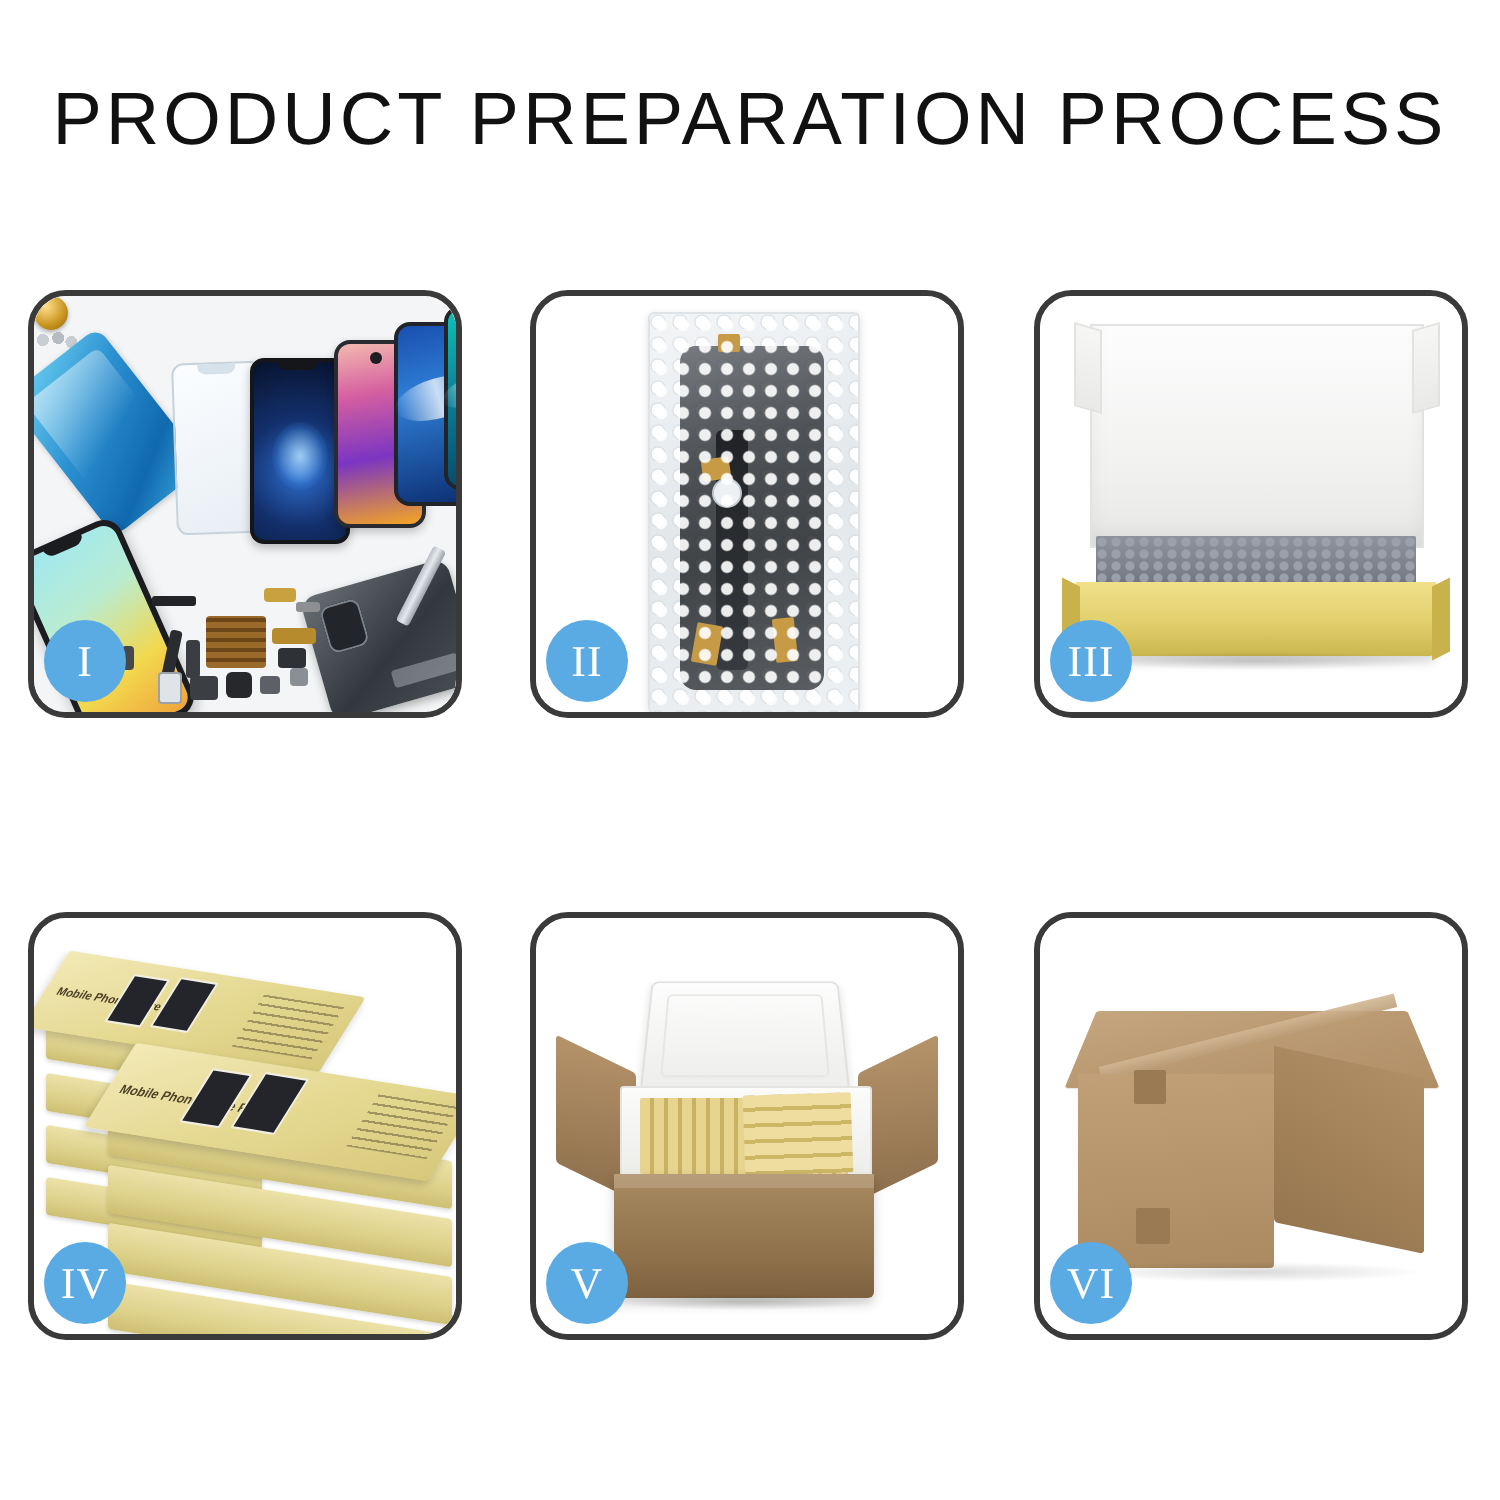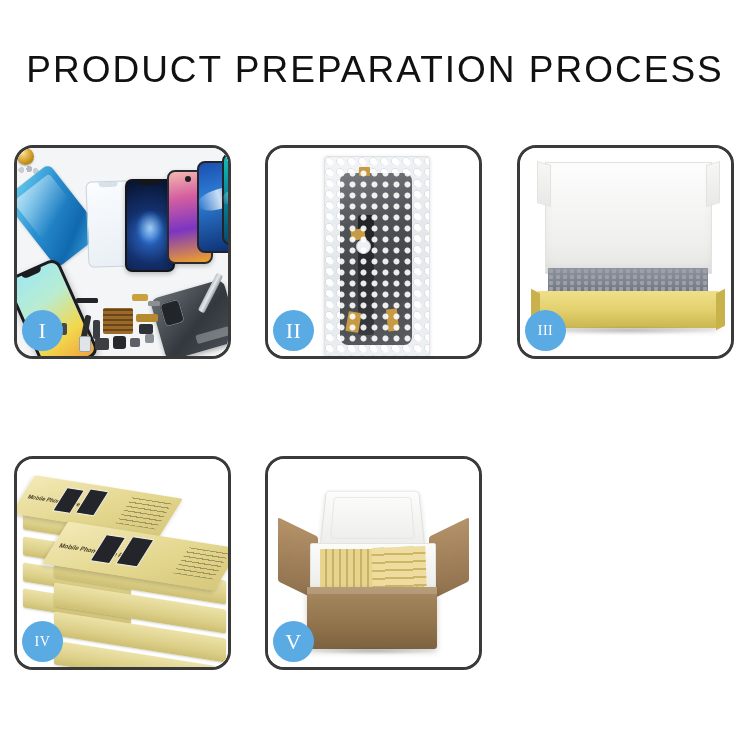--- a/index.html
+++ b/index.html
@@ -6,21 +6,21 @@
   body{
     width:750px;height:750px;
     background:#ffffff;
     font-family:"Liberation Sans", sans-serif;
     overflow:hidden;
     position:relative;
   }
   .page{position:relative;width:750px;height:750px;}
 
   
-  .header{position:absolute;left:0;top:0;width:750px;text-align:center;margin-top:10px;}
+  .header{position:absolute;left:0;top:0;width:750px;text-align:center;}
   .title{
     font-size:37px;
     letter-spacing:2.0px;
     font-weight:400;
     color:#111111;
     margin-top:41px;
     line-height:1.0;
     white-space:nowrap;
     font-family:"Liberation Sans", sans-serif;
   }
@@ -58,21 +58,21 @@
     width:41px;height:41px;
     border-radius:50%;
     background:#5aaae4;
     color:#ffffff;
     display:flex;align-items:center;justify-content:center;
     font-family:"Liberation Serif", serif;
     font-size:22px;
     letter-spacing:0.5px;
     z-index:8;
   }
-  .badge.small{font-size:14px;}
+  .badge.small{font-size:22px;}
 
   
   .p1 .pic{background:#f4f5f6;}
   .ph{position:absolute;border-radius:4px;}
   
   .film{
     left:7px;top:24px;width:58px;height:88px;
     background:linear-gradient(150deg,#6fd2f3 0%,#2a8fd0 40%,#1169ae 75%,#3aa8e0 100%);
     transform:rotate(-38deg);
     border-radius:7px;
@@ -525,16 +525,28 @@
           <div class="v-lid"></div>
           <div class="v-foamtop"></div>
           <div class="v-content"></div>
           <div class="v-content2"></div>
           <div class="v-body"></div>
           <div class="v-shadow"></div>
         </div>
         <div class="badge">V</div>
       </div>
 
+      <div class="panel p3 p3r2">
+        <div class="pic">
+          <div class="c6-top"></div>
+          <div class="c6-seam"></div>
+          <div class="c6-front"></div>
+          <div class="c6-side"></div>
+          <div class="c6-tabT"></div>
+          <div class="c6-tabB"></div>
+          <div class="c6-shadow"></div>
+        </div>
+        <div class="badge small">VI</div>
+      </div>
     </div>
 
   </div>
 </div>
 
 </body></html>

